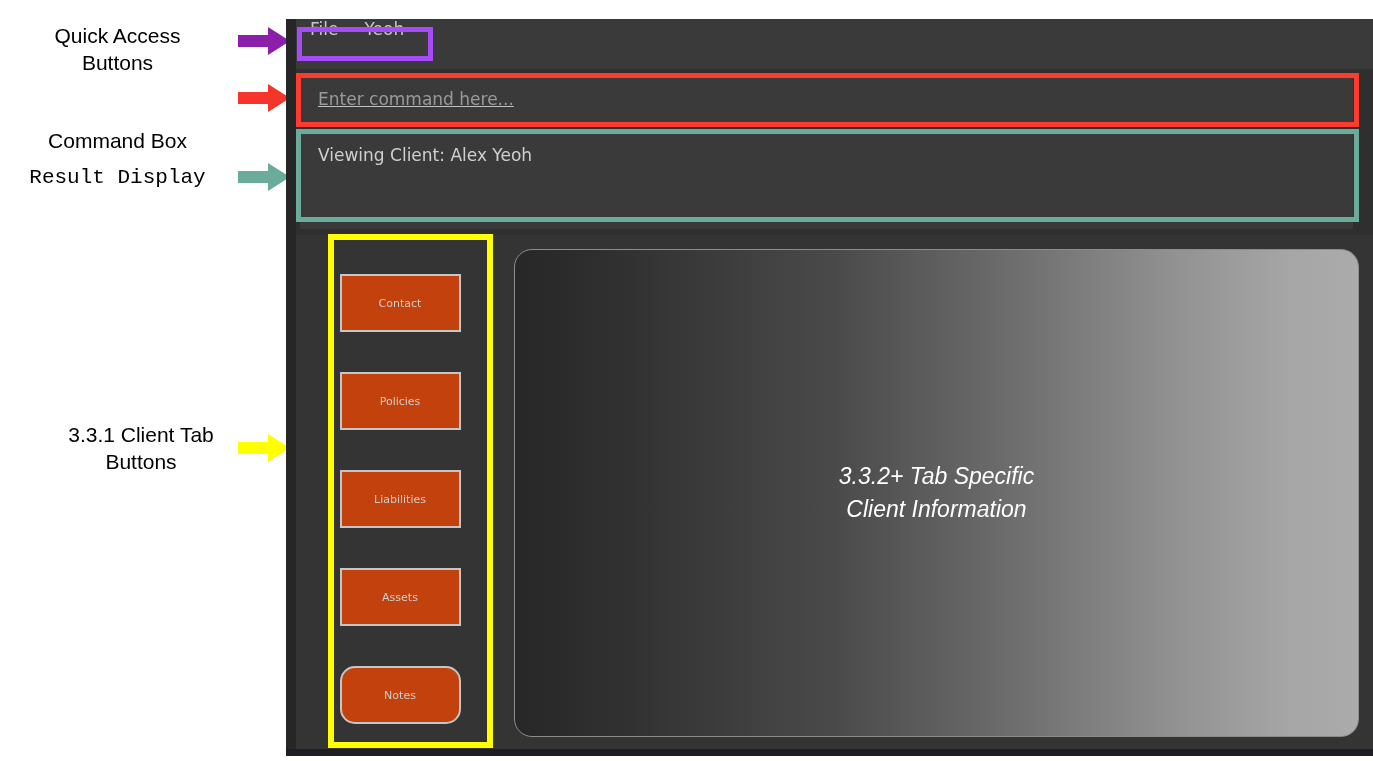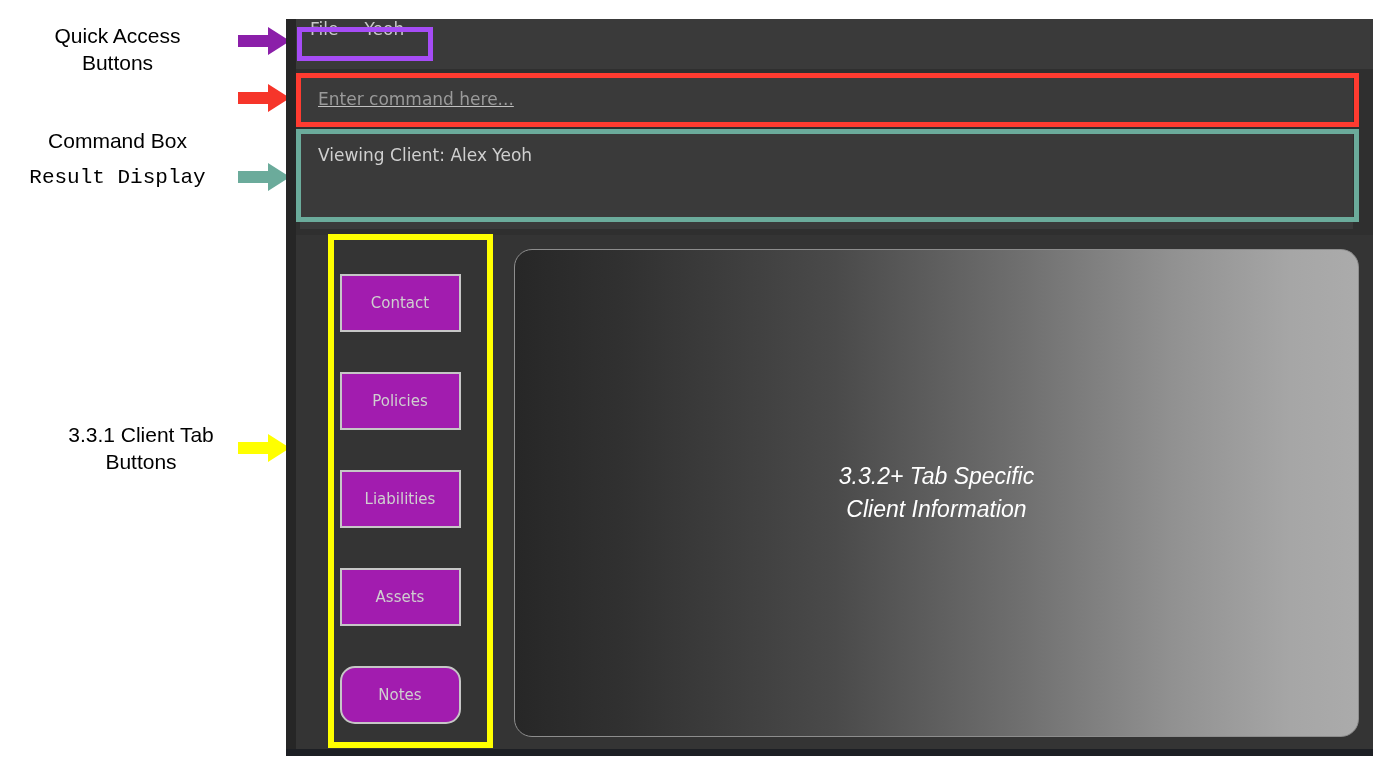--- a/index.html
+++ b/index.html
@@ -133,25 +133,25 @@
     bottom: 12px;
     display: flex;
     flex-direction: column;
     align-items: center;
     padding-top: 23px;
     box-sizing: border-box;
   }
   .tab-button {
     width: 121px;
     height: 58px;
-    background: #a21caf;
+    background: #c2410c;
     border: 2px solid #c6c6c6;
     color: #cfcfcf;
     font-family: "DejaVu Sans", sans-serif;
-    font-size: 15px;
+    font-size: 11px;
     display: flex;
     align-items: center;
     justify-content: center;
     box-sizing: border-box;
     margin-bottom: 40px;
     cursor: pointer;
   }
   .tab-button:last-child { margin-bottom: 0; border-radius: 15px; }
 
   

